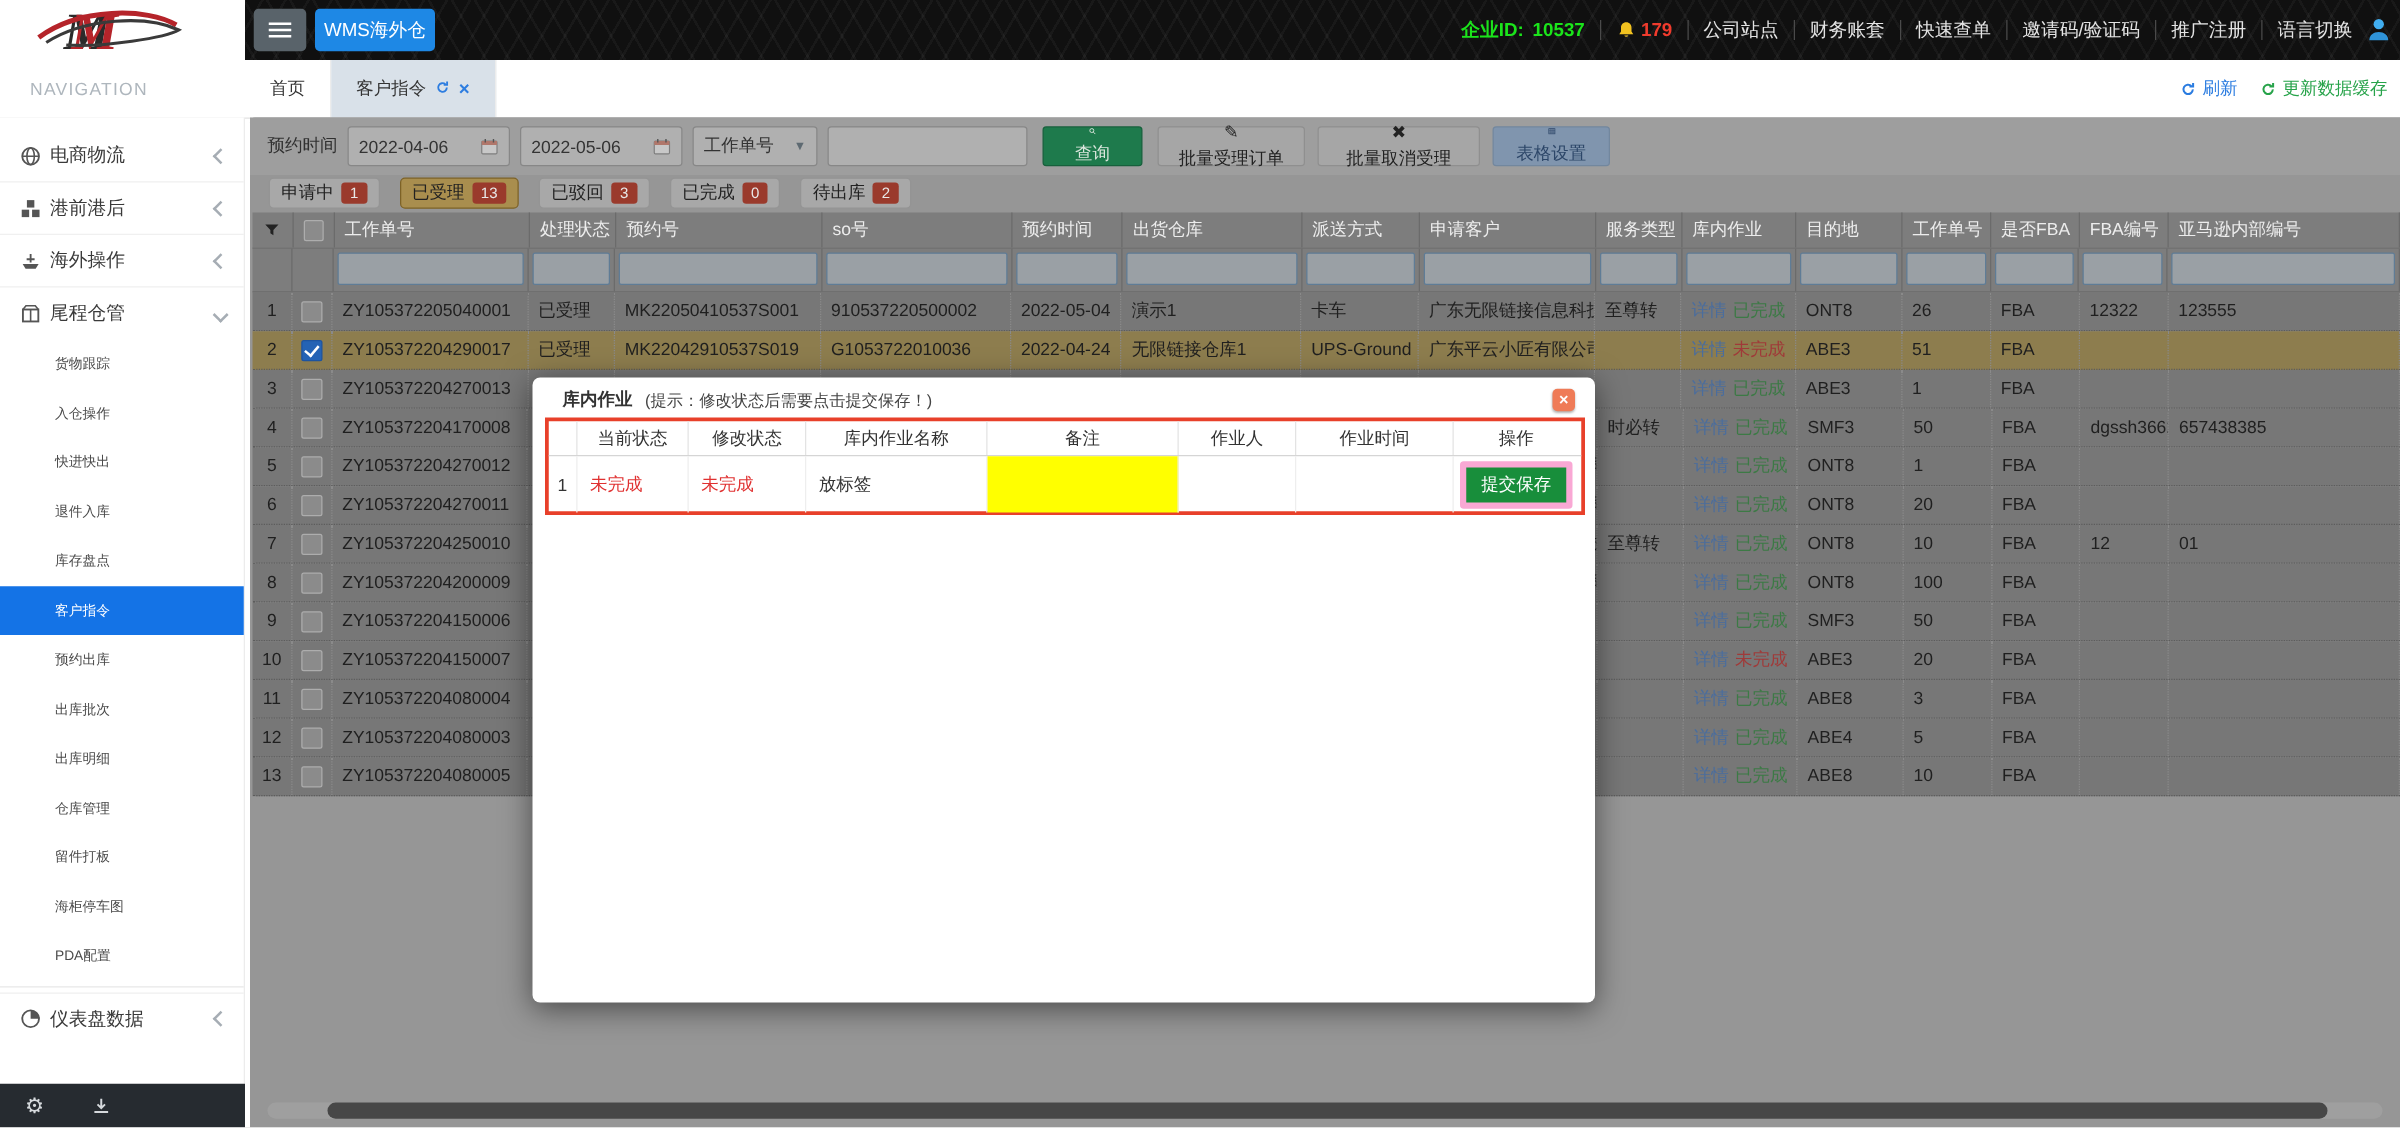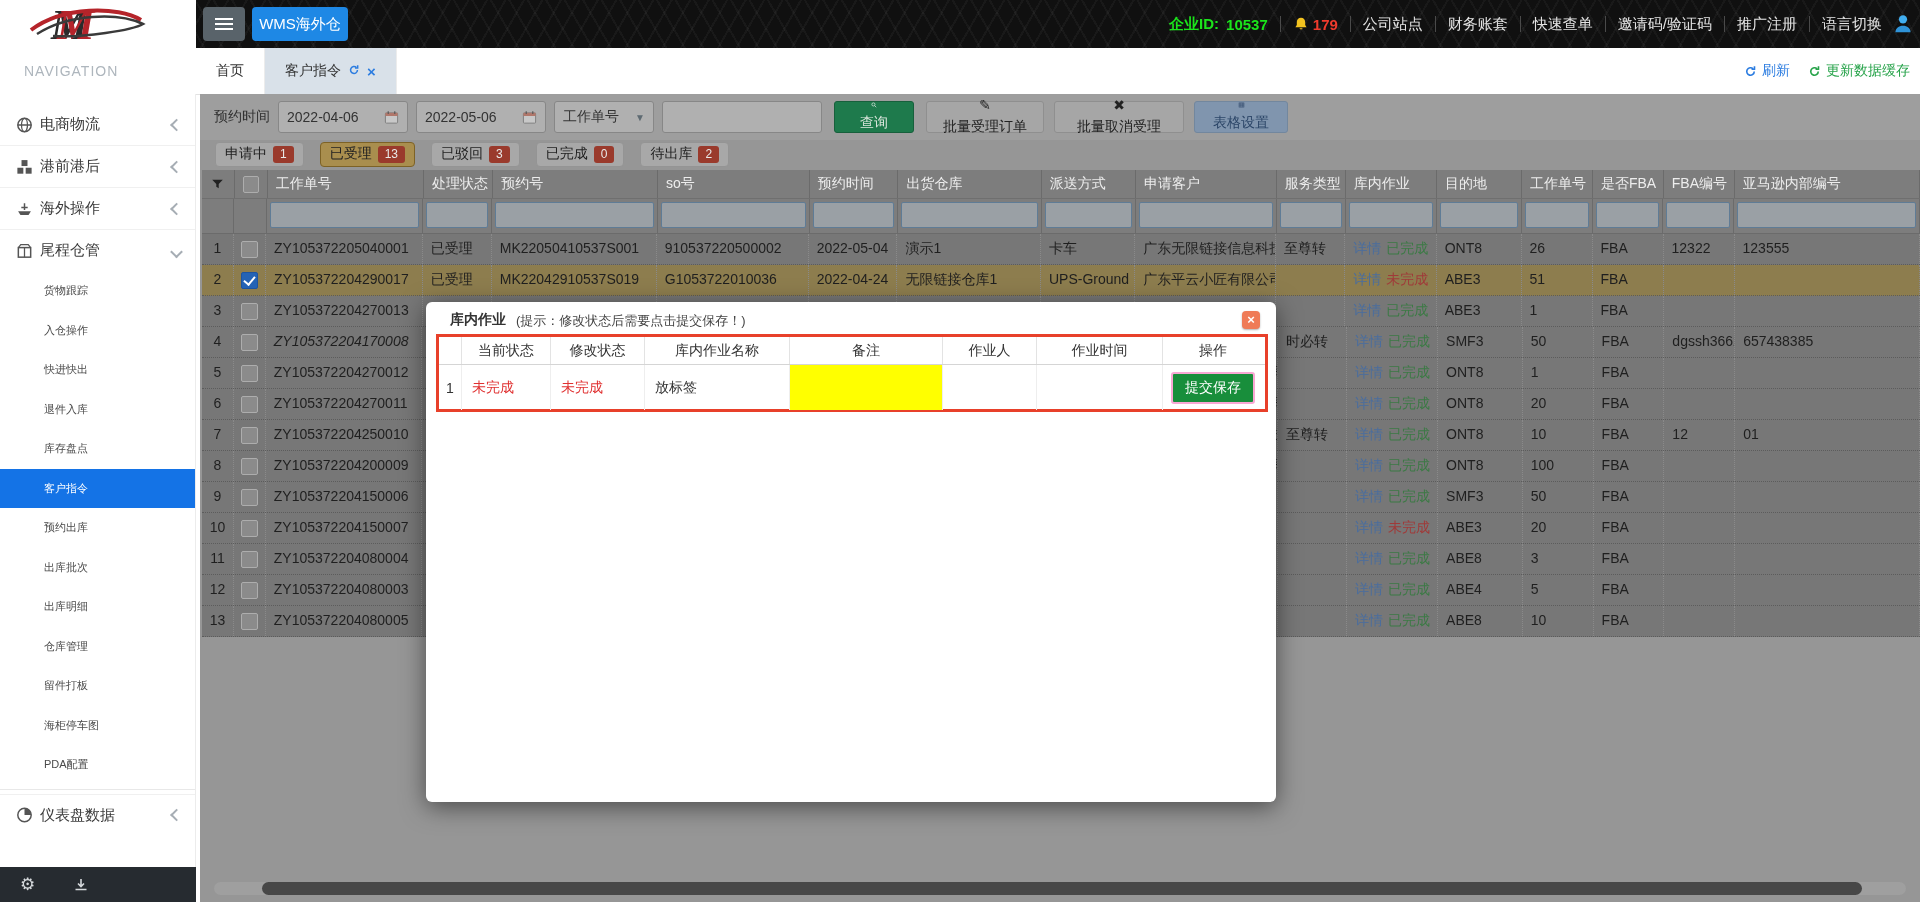--- a/index.html
+++ b/index.html
@@ -116,21 +116,21 @@
   .m-redbox{position:absolute;left:10px;top:32px;width:826px;height:72px;border:3px solid #e8402a;background:#fff;}
   .m-thead{display:flex;height:27px;border-bottom:1px solid #d5d5d5;}
   .m-hcell{box-sizing:border-box;font-size:14px;color:#333;display:flex;align-items:center;justify-content:center;
     border-right:1px solid #e3e3e3;overflow:hidden;white-space:nowrap;}
   .m-trow{display:flex;height:45px;}
   .m-cell{box-sizing:border-box;font-size:14px;color:#333;display:flex;align-items:center;padding:0 10px;
     border-right:1px solid #eee;overflow:hidden;white-space:nowrap;}
   .m-cell.red{color:#e03131;}
   .m-cell.yellow{background:#ffff00;}
   .m-cell.op{justify-content:center;padding:0;}
-  .btn-save{background:#188e3b;color:#fff;border:2px solid #f9a8d4;border-radius:3px;font-size:14px;
+  .btn-save{background:#188e3b;color:#fff;border:5px solid #f9a8d4;border-radius:3px;font-size:14px;
     padding:5px 12px;cursor:pointer;font-family:inherit;}
 </style>
 </head>
 <body>
 
 <div id="app">
 
   <div class="topbar">
     <div class="logo-box">
       <svg width="150" height="40" viewBox="0 0 150 40">
@@ -515,21 +515,21 @@
             <div class="g-cell" style="width: 75px;">1</div>
             <div class="g-cell" style="width: 75px;">FBA</div>
             <div class="g-cell" style="width: 75px;"></div>
             <div class="g-cell" style="width: 198px;"></div>
           </div>
           <div class="g-row">
             <div class="g-cell center" style="width: 34px;">4</div>
             <div class="g-cell center" style="width: 34px;">
               <div class="cb"></div>
             </div>
-            <div class="g-cell" style="width: 167px; font-style: italic;">ZY105372204170008</div>
+            <div class="g-cell" style="width: 167px;">ZY105372204170008</div>
             <div class="g-cell" style="width: 73px;"></div>
             <div class="g-cell" style="width: 176px;"></div>
             <div class="g-cell" style="width: 162px;"></div>
             <div class="g-cell" style="width: 94px;"></div>
             <div class="g-cell" style="width: 153px;"></div>
             <div class="g-cell" style="width: 100px;"></div>
             <div class="g-cell" style="width: 150px; padding-left: 82px;">户</div>
             <div class="g-cell" style="width: 73px;">时必转</div>
             <div class="g-cell" style="width: 97px;"><span class="lnk">详情</span><span class="st-done">已完成</span></div>
             <div class="g-cell" style="width: 90px;">SMF3</div>

